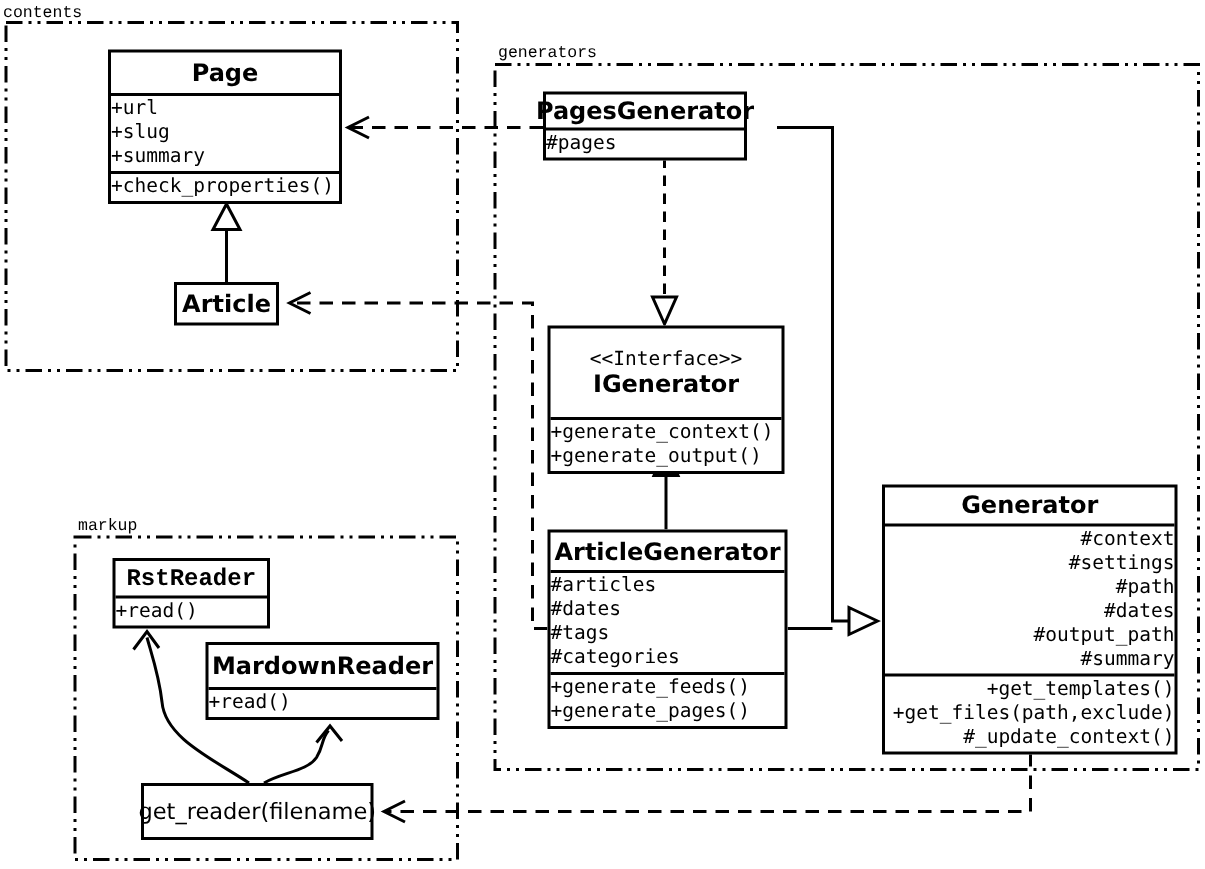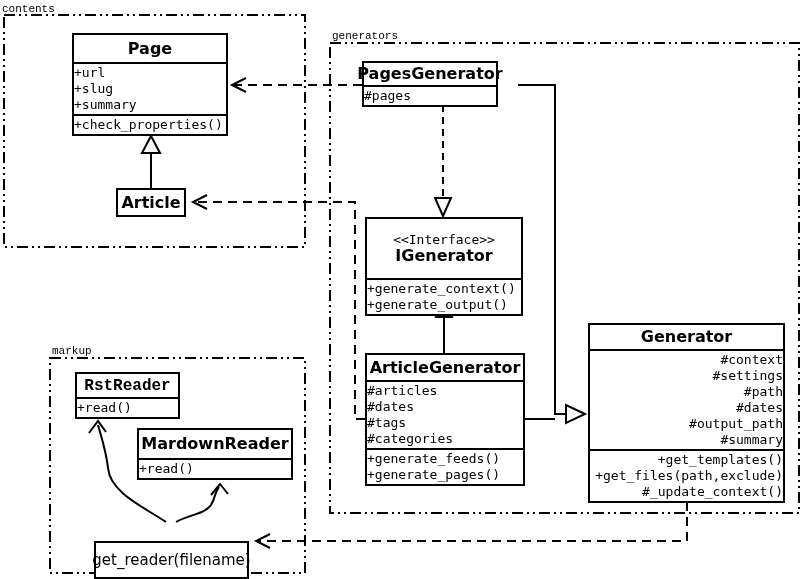--- a/index.html
+++ b/index.html
@@ -10,21 +10,21 @@
   .uml-class{position:absolute;background:#fff;border:2px solid #000;box-sizing:border-box;z-index:2;}
   .uml-title{display:flex;flex-direction:column;align-items:center;justify-content:center;
              font-weight:bold;font-size:16px;line-height:18px;}
   .uml-stereo{font-family:"DejaVu Sans Mono","Liberation Mono",monospace;font-weight:normal;
               font-size:13px;line-height:15px;}
   .uml-comp{border-top:2px solid #000;padding:1px 0;
             font-family:"DejaVu Sans Mono","Liberation Mono",monospace;
             font-size:13px;line-height:16px;white-space:pre;}
   .member{display:block;}
   .plain-node{position:absolute;background:#fff;border:2px solid #000;box-sizing:border-box;
-              display:flex;align-items:center;justify-content:center;font-size:15px;z-index:2;margin-top:19px;}
+              display:flex;align-items:center;justify-content:center;font-size:15px;z-index:2;}
 </style>
 </head>
 <body>
 
 <div class="stage">
 
   <svg width="803" height="579" viewBox="0 0 803 579">
     <g fill="none" stroke="#000" stroke-width="2">
 
       <rect x="4" y="15" width="301" height="232" stroke-dasharray="11 4 2 4 2 4"></rect>

